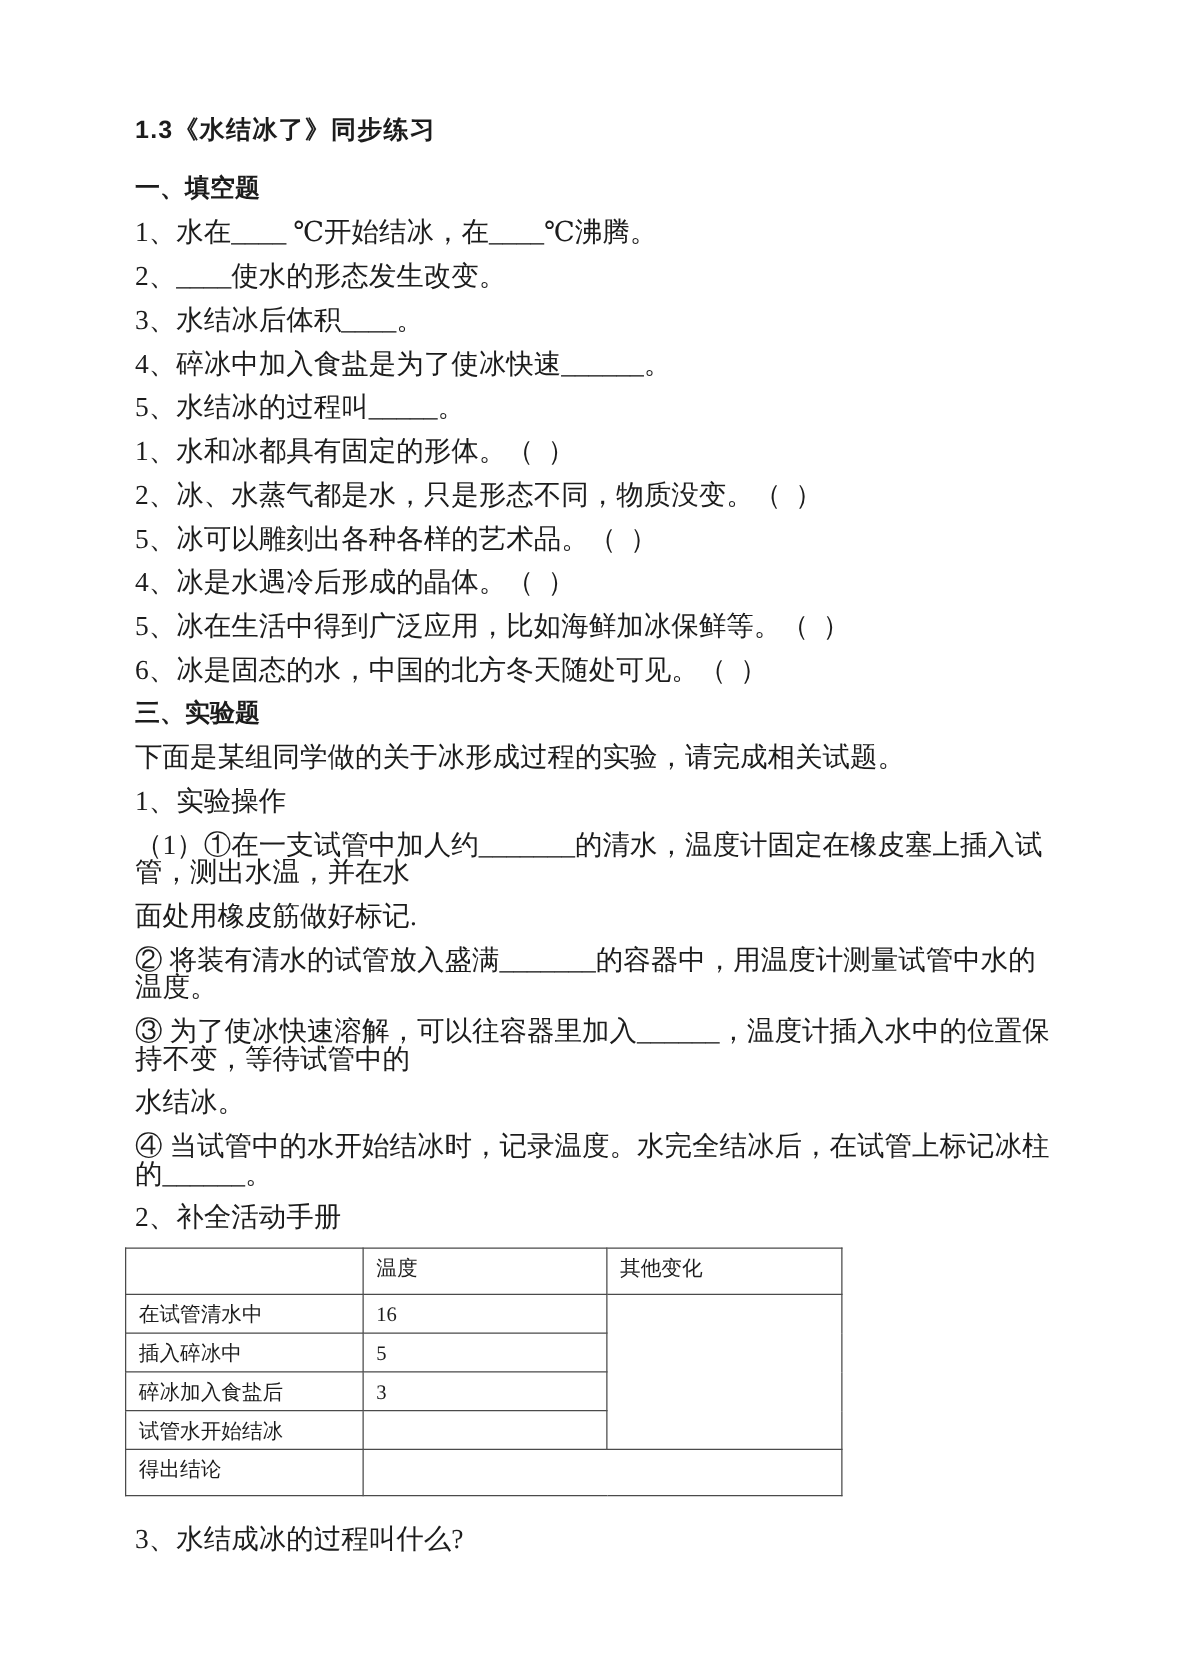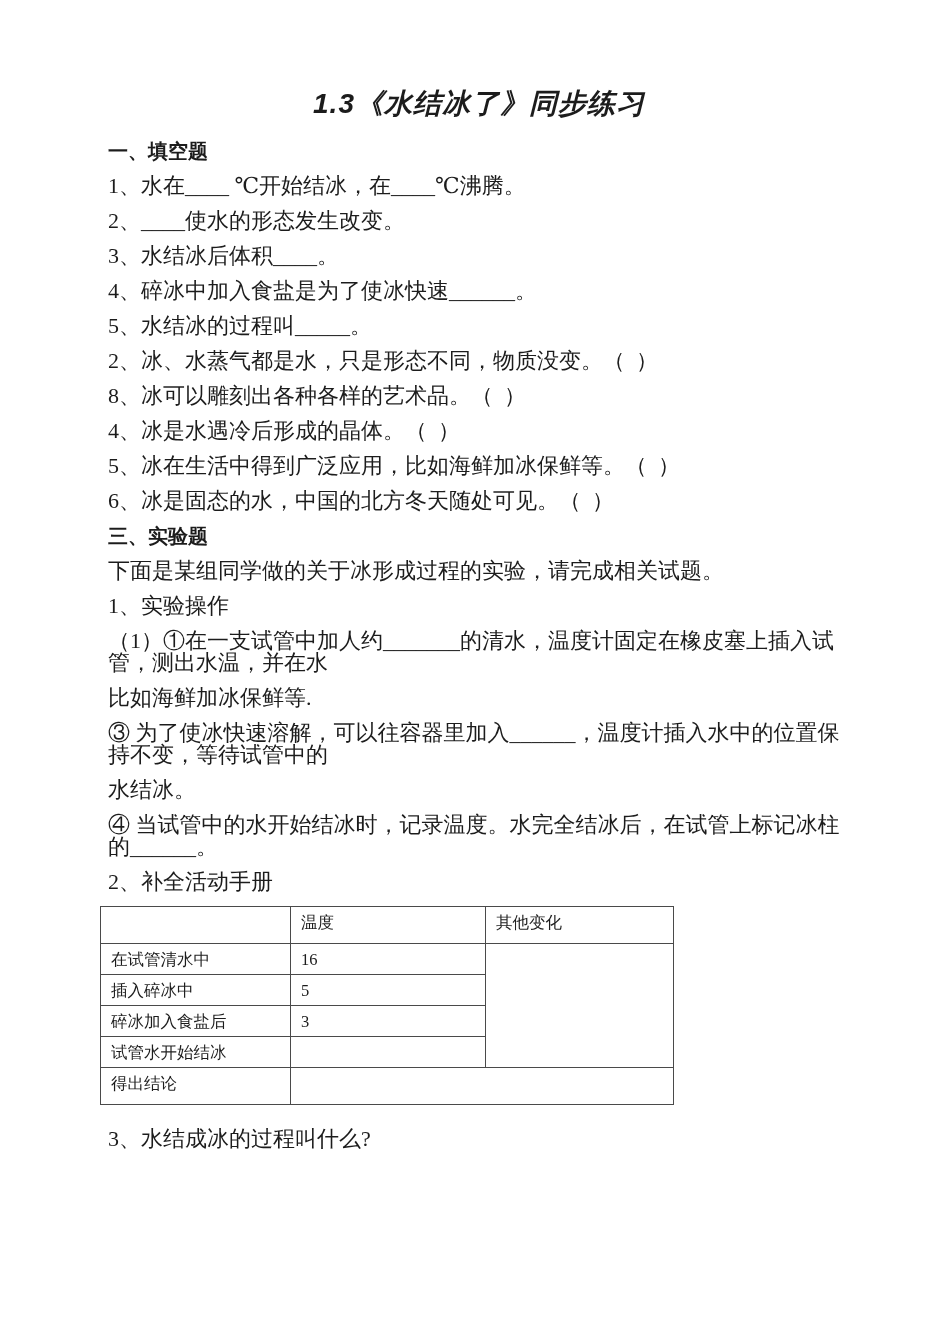--- a/index.html
+++ b/index.html
@@ -10,28 +10,26 @@
     height: 1344px;
     background: #ffffff;
     color: #1c1c1c;
     font-family: "Liberation Serif", "DejaVu Serif", serif;
     overflow: hidden;
   }
   .content {
     padding: 92px 100px 0 108px;
   }
   .doc-title {
-    text-align: center;
     font-family: "Liberation Sans", "DejaVu Sans", sans-serif;
     font-weight: bold;
-    font-size: 28px;
+    font-size: 20px;
     line-height: 24px;
     margin: 0 0 24px 0;
     letter-spacing: 1px;
-    font-style: italic;
   }
   .sec-heading {
     font-family: "Liberation Sans", "DejaVu Sans", sans-serif;
     font-weight: bold;
     font-size: 20px;
     line-height: 22px;
     margin: 0 0 13px 0;
   }
   .line {
     font-size: 22px;
@@ -70,32 +68,34 @@
 
     <h1 class="doc-title">1.3《水结冰了》同步练习</h1>
 
     <h2 class="sec-heading">一、填空题</h2>
     <p class="line">1、水在____ ℃开始结冰，在____℃沸腾。</p>
     <p class="line">2、____使水的形态发生改变。</p>
     <p class="line">3、水结冰后体积____。</p>
     <p class="line">4、碎冰中加入食盐是为了使冰快速______。</p>
     <p class="line">5、水结冰的过程叫_____。</p>
 
+    <p class="line">1、水和冰都具有固定的形体。（  ）</p>
     <p class="line">2、冰、水蒸气都是水，只是形态不同，物质没变。（  ）</p>
-    <p class="line">8、冰可以雕刻出各种各样的艺术品。（  ）</p>
+    <p class="line">5、冰可以雕刻出各种各样的艺术品。（  ）</p>
     <p class="line">4、冰是水遇冷后形成的晶体。（  ）</p>
     <p class="line">5、冰在生活中得到广泛应用，比如海鲜加冰保鲜等。（  ）</p>
     <p class="line">6、冰是固态的水，中国的北方冬天随处可见。（  ）</p>
 
     <h2 class="sec-heading">三、实验题</h2>
     <p class="line">下面是某组同学做的关于冰形成过程的实验，请完成相关试题。</p>
     <p class="line q-label">1、实验操作</p>
 
     <p class="line">（1）①在一支试管中加人约_______的清水，温度计固定在橡皮塞上插入试管，测出水温，并在水</p>
-    <p class="line">比如海鲜加冰保鲜等.</p>
+    <p class="line">面处用橡皮筋做好标记.</p>
+    <p class="line">② 将装有清水的试管放入盛满_______的容器中，用温度计测量试管中水的温度。</p>
     <p class="line">③ 为了使冰快速溶解，可以往容器里加入______，温度计插入水中的位置保持不变，等待试管中的</p>
     <p class="line">水结冰。</p>
     <p class="line">④ 当试管中的水开始结冰时，记录温度。水完全结冰后，在试管上标记冰柱的______。</p>
 
     <p class="line q-label">2、补全活动手册</p>
 
     <div class="table-wrap">
       <table class="activity">
         <tbody>
           <tr class="hdr">

